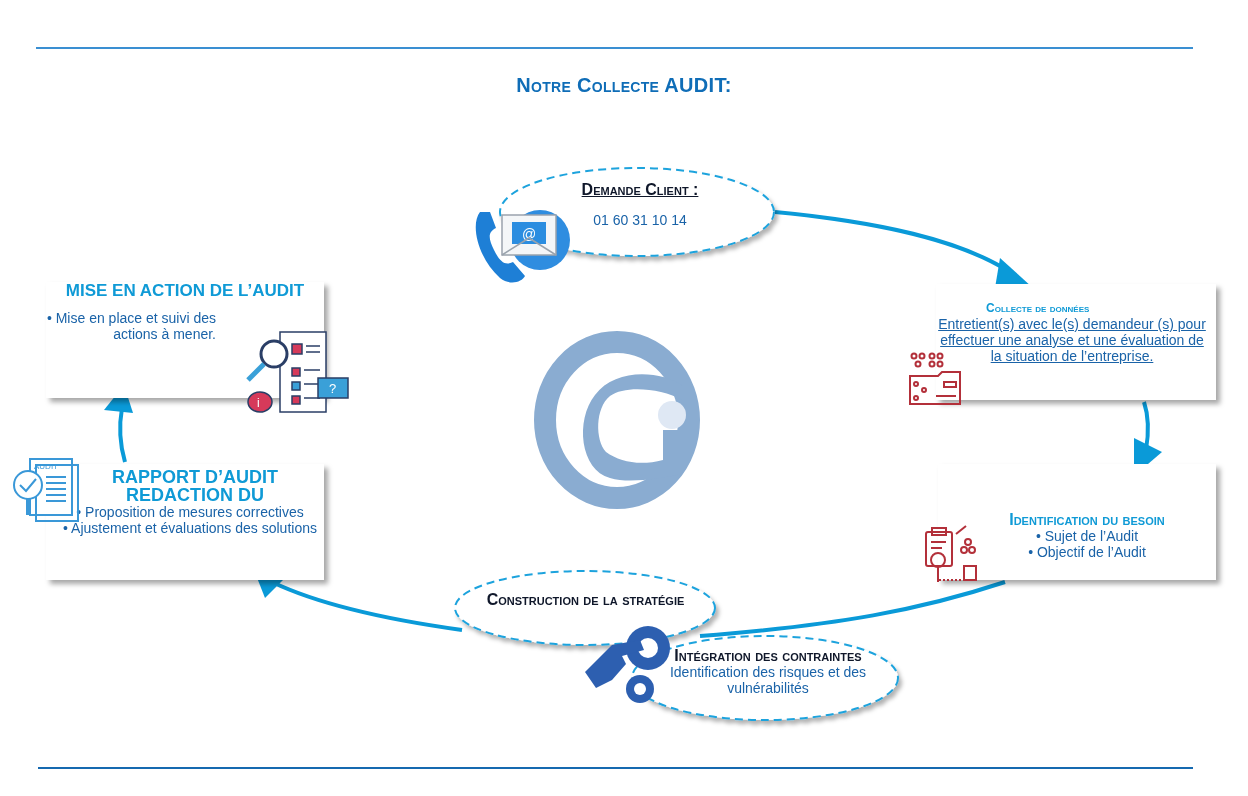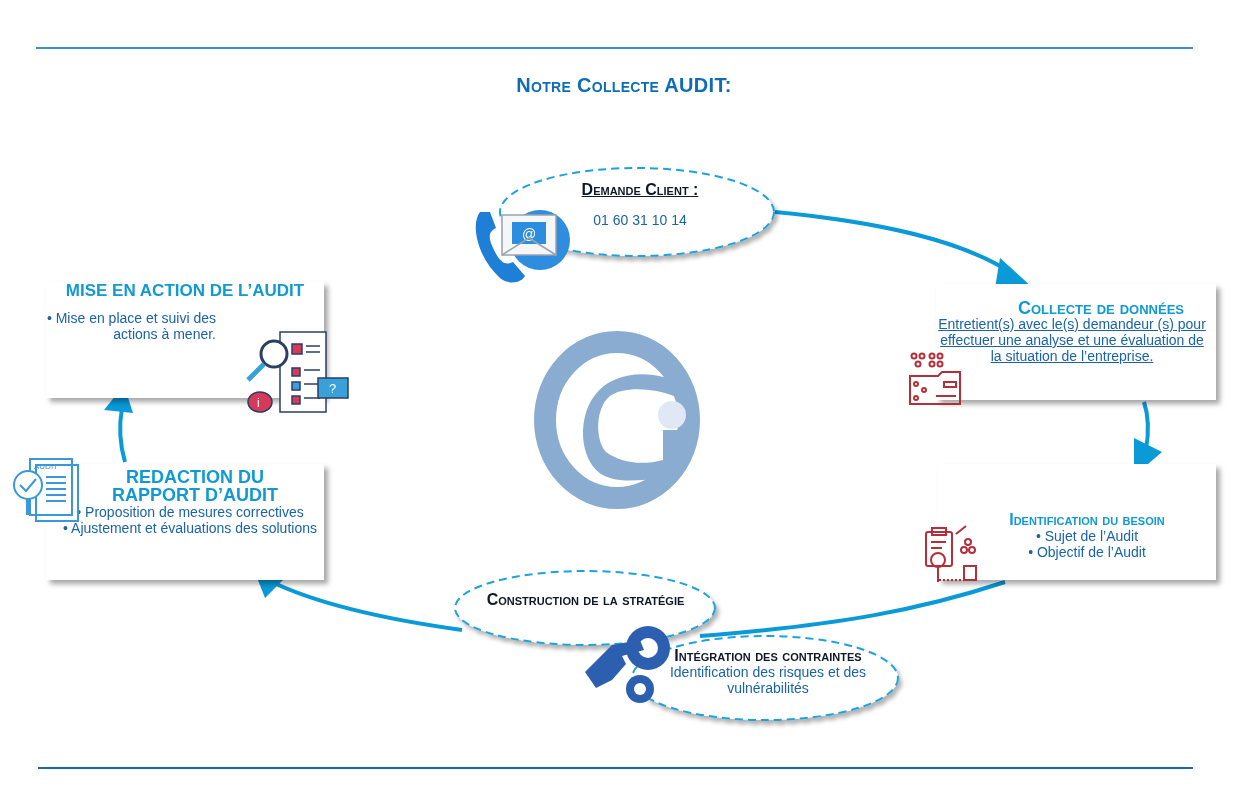--- a/index.html
+++ b/index.html
@@ -73,21 +73,21 @@
     <path d="M585 672 L612 645 L640 640 L644 650 L622 656 L626 664 L612 680 L596 688 Z"></path>
   </g>
 </svg>
 
 <div class="bubble-text" style="left:540px; top:182px; width:200px;">
   <div class="bubble-head" style="text-decoration: underline;">Demande Client :</div>
   <div class="bubble-body" style="margin-top:14px;">01 60 31 10 14</div>
 </div>
 
 <div class="card" style="left:936px; top:284px; width:280px; height:116px;">
-  <div class="head sc" style="text-align:center; margin-top:16px; font-size:18px; line-height:16px; padding-left:50px;">Collecte de données</div>
+  <div class="head sc" style="margin-top:16px; font-size:12px; line-height:16px; padding-left:50px;">Collecte de données</div>
   <div class="body" style="text-align:center; padding:0 8px 0 0; margin-left:0;text-decoration:underline;">Entretient(s) avec le(s) demandeur (s) pour effectuer une analyse et une évaluation de la situation de l’entreprise.</div>
 </div>
 <svg style="position:absolute; left:908px; top:350px;" width="58" height="58">
   <g fill="none" stroke="#b3303a" stroke-width="2">
     <circle cx="6" cy="6" r="2.5"></circle>
       <circle cx="14" cy="6" r="2.5"></circle>
       <circle cx="24" cy="6" r="2.5"></circle>
       <circle cx="32" cy="6" r="2.5"></circle>
     <circle cx="10" cy="14" r="2.5"></circle>
       <circle cx="24" cy="14" r="2.5"></circle>
@@ -129,22 +129,22 @@
   <div class="bubble-head">Construction de la stratégie</div>
 </div>
 
 <div class="bubble-text" style="left:658px; top:648px; width:220px;">
   <div class="bubble-head">Intégration des contraintes</div>
   <div class="bubble-body">Identification des risques et des vulnérabilités</div>
 </div>
 
 <div class="card" style="left:46px; top:464px; width:278px; height:116px;">
   <div class="head" style="text-align:center; margin-top:4px; font-size:18px; line-height:18px; padding-left:20px;">
+    <div>RAPPORT D’AUDIT</div>
     <div>REDACTION DU</div>
-    <div>RAPPORT D’AUDIT</div>
   </div>
   <div class="body" style="text-align:center; padding-left:10px;">
     <div>• <span>Proposition de mesures correctives</span></div>
     <div>• <span>Ajustement et évaluations des solutions</span></div>
   </div>
 </div>
 <svg style="position:absolute; left:10px; top:455px;" width="72" height="72">
   <g fill="none" stroke="#3a98d8" stroke-width="2">
     <rect x="20" y="4" width="42" height="56" fill="#fff"></rect>
     <rect x="26" y="10" width="42" height="56" fill="none"></rect>

